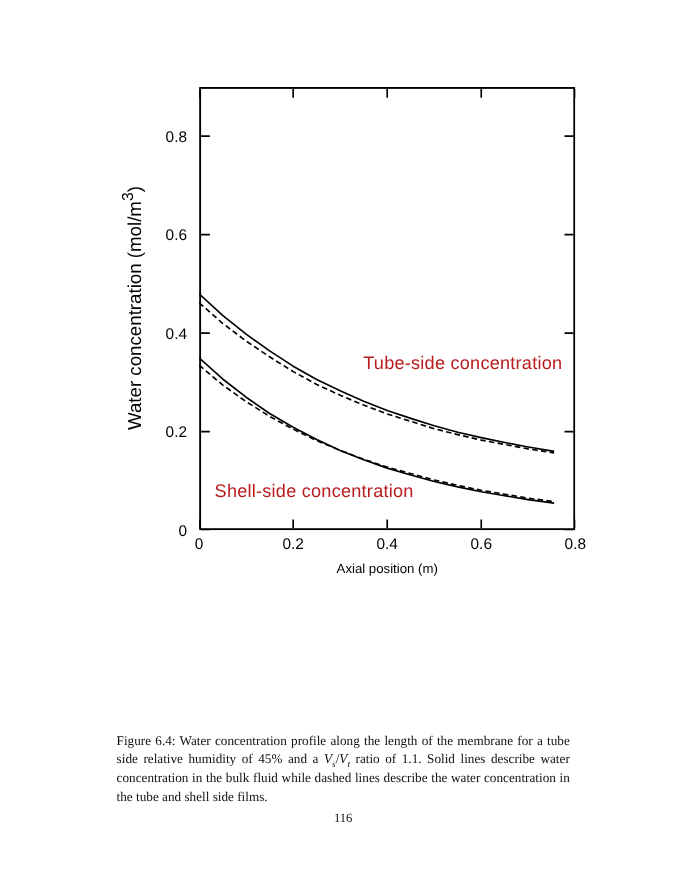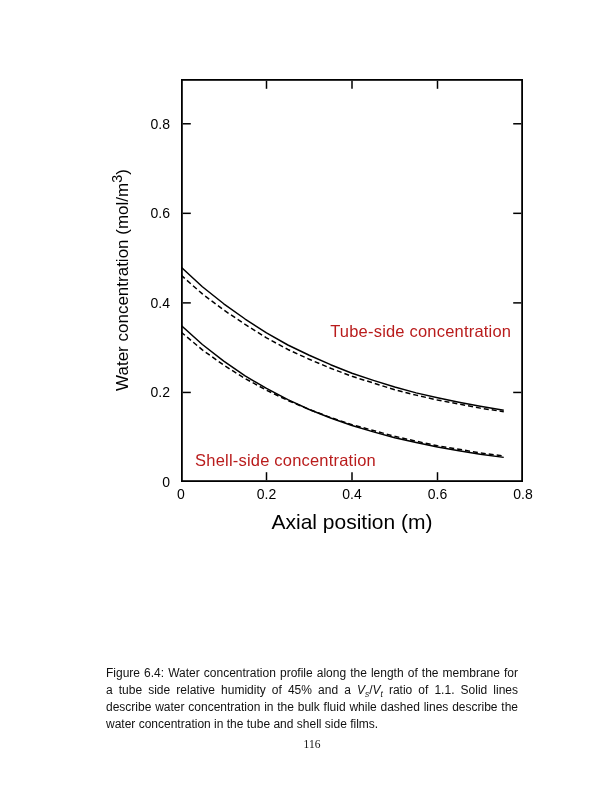--- a/index.html
+++ b/index.html
@@ -25,21 +25,21 @@
     letter-spacing: 0.2px;
     white-space: nowrap;
     transform: translateY(-50%);
     color: #b91c1c;
   }
   
   .xaxis-title {
     position: absolute;
     left: 181px; top: 510px; width: 342px;
     text-align: center;
-    font-size: 21px;
+    font-size: 12px;
     color: #000;
   }
   .yaxis-title {
     position: absolute;
     left: 121px; top: 280px;
     transform: translate(-50%, -50%) rotate(-90deg);
     white-space: nowrap;
     font-size: 17px;
     color: #000;
   }
@@ -61,21 +61,21 @@
     position: absolute;
     left: 112px; width: 58px;
     text-align: right;
     font-size: 14px;
     color: #000;
   }
   
   .caption {
     position: absolute;
     left: 106px; top: 653px; width: 412px;
-    font-family: Liberation Sans, sans-serif;
+    font-family: Liberation Serif, serif;
     font-size: 12px;
     line-height: 1.42;
     text-align: justify;
     color: #111;
   }
   .caption .mi { font-style: italic; }
   .caption sub { font-size: 0.7em; line-height: 0; }
   
   .page-number {
     position: absolute;
@@ -133,14 +133,14 @@
     <div class="x-tick-label" style="left: 241.5px;">0.2</div>
     <div class="x-tick-label" style="left: 327px;">0.4</div>
     <div class="x-tick-label" style="left: 412.5px;">0.6</div>
     <div class="x-tick-label" style="left: 498px;">0.8</div>
     <div class="y-tick-label" style="top: 474px;">0</div>
     <div class="y-tick-label" style="top: 384.444px;">0.2</div>
     <div class="y-tick-label" style="top: 294.889px;">0.4</div>
     <div class="y-tick-label" style="top: 205.333px;">0.6</div>
     <div class="y-tick-label" style="top: 115.778px;">0.8</div>
     <div class="plot-annotation" style="left: 330.197px; top: 331.099px;">Tube-side concentration</div>
-    <div class="plot-annotation" style="left: 195.107px; top: 447.073px; margin-top: 13px;">Shell-side concentration</div>
+    <div class="plot-annotation" style="left: 195.107px; top: 447.073px;">Shell-side concentration</div>
   </div>
 
 </body></html>

